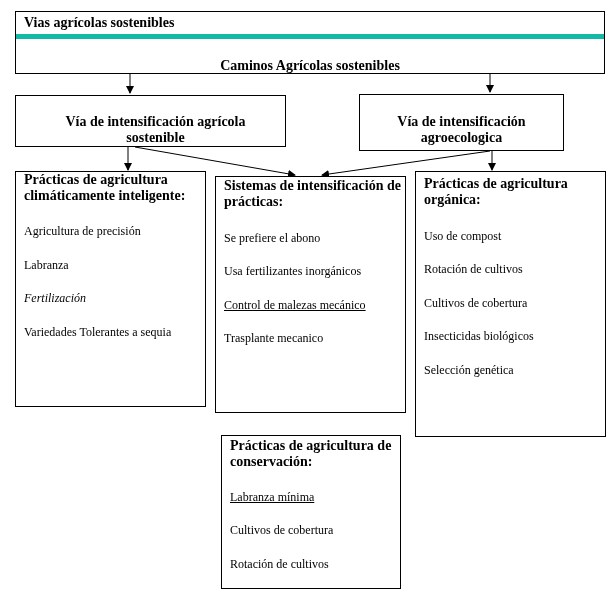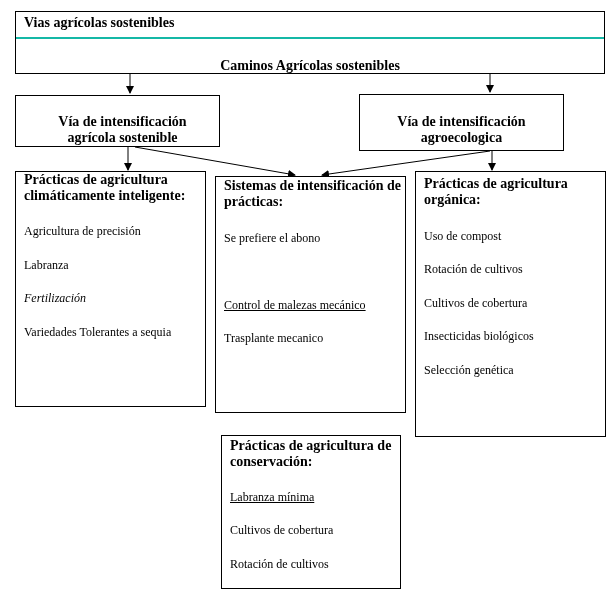--- a/index.html
+++ b/index.html
@@ -25,46 +25,47 @@
   </defs>
   <line x1="130" y1="74" x2="130" y2="93" stroke="#000" stroke-width="1" marker-end="url(#ah)"></line>
   <line x1="490" y1="74" x2="490" y2="92" stroke="#000" stroke-width="1" marker-end="url(#ah)"></line>
   <line x1="128" y1="146" x2="128" y2="170" stroke="#000" stroke-width="1" marker-end="url(#ah)"></line>
   <line x1="135" y1="147" x2="295" y2="175" stroke="#000" stroke-width="1" marker-end="url(#ah)"></line>
   <line x1="490" y1="151" x2="322" y2="175" stroke="#000" stroke-width="1" marker-end="url(#ah)"></line>
   <line x1="492" y1="151" x2="492" y2="170" stroke="#000" stroke-width="1" marker-end="url(#ah)"></line>
 </svg>
 
 <div class="box" style="left:15px; top:11px; width:590px; height:63px;">
-  <div class="row" style="top:0; height:27px; border-bottom:2px solid #14b8a6;">
+  <div class="row" style="top:0; height:27px; border-bottom:5px solid #14b8a6;">
     <span class="b t14" style="position:absolute; left:8px; top:3px;">Vias agrícolas sostenibles</span>
   </div>
   <div class="row center" style="top:44px;">
     <span class="b t14">Caminos Agrícolas sostenibles</span>
   </div>
 </div>
 
-<div class="box" style="left:15px; top:95px; width:205px; height:52px;">
+<div class="box" style="left:15px; top:95px; width:271px; height:52px;">
   <div class="b t14 center" style="position:absolute; left:20px; right:10px; top:18px; line-height:16px;">Vía de intensificación agrícola sostenible</div>
 </div>
 <div class="box" style="left:359px; top:94px; width:205px; height:57px;">
   <div class="b t14 center" style="position:absolute; left:0; right:0; top:19px; line-height:16px;">Vía de intensificación agroecologica</div>
 </div>
 
 <div class="box" style="left:15px; top:171px; width:191px; height:236px;">
   <div class="head" style="top:0px;">Prácticas de agricultura climáticamente inteligente:</div>
   <div class="item" style="top:51px;">Agricultura de precisión</div>
   <div class="item" style="top:85px;">Labranza</div>
   <div class="item" style="top:118px;font-style:italic;">Fertilización</div>
   <div class="item" style="top:152px; right:20px;">Variedades Tolerantes a sequia</div>
 </div>
 
 <div class="box" style="left:215px; top:176px; width:191px; height:237px;">
   <div class="head" style="top:1px;">Sistemas de intensificación de prácticas:</div>
   <div class="item" style="top:53px;">Se prefiere el abono</div>
+  <div class="item" style="top:86px;">Usa fertilizantes inorgánicos</div>
   <div class="item" style="top:120px;text-decoration:underline;">Control de malezas mecánico</div>
   <div class="item" style="top:153px;">Trasplante mecanico</div>
 </div>
 
 <div class="box" style="left:415px; top:171px; width:191px; height:266px;">
   <div class="head" style="top:4px;">Prácticas de agricultura orgánica:</div>
   <div class="item" style="top:56px;">Uso de compost</div>
   <div class="item" style="top:89px;">Rotación de cultivos</div>
   <div class="item" style="top:123px;">Cultivos de cobertura</div>
   <div class="item" style="top:156px;">Insecticidas biológicos</div>

